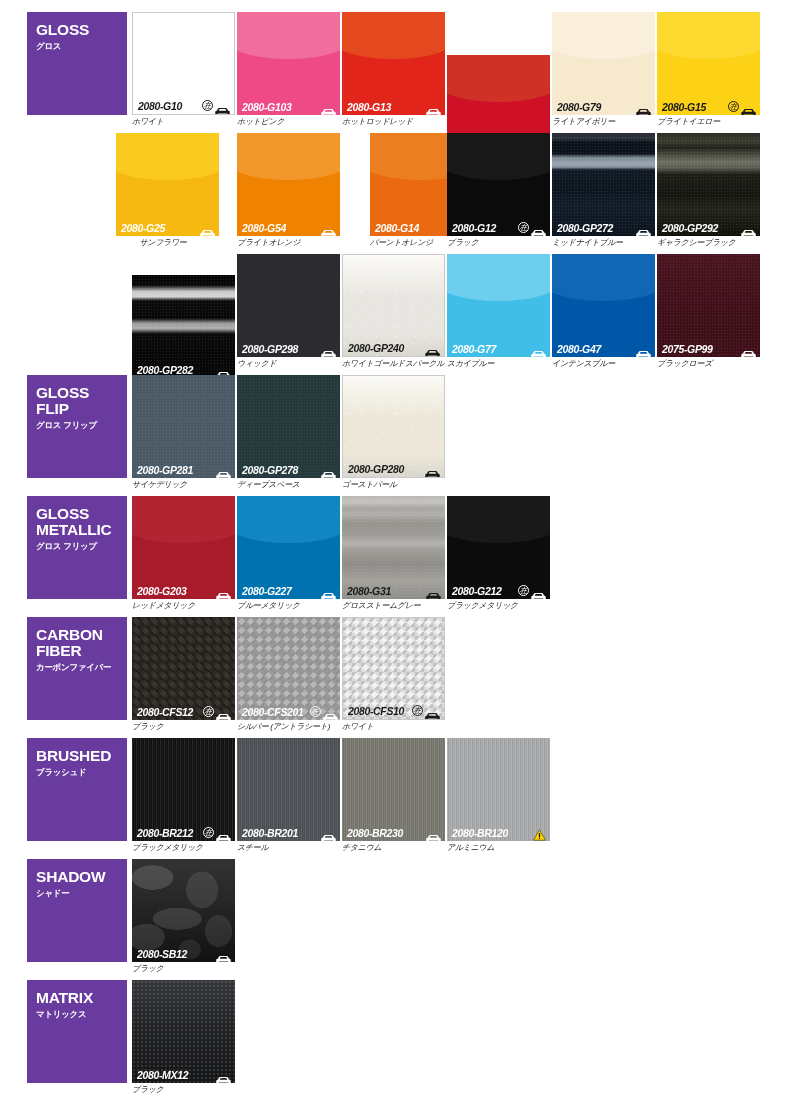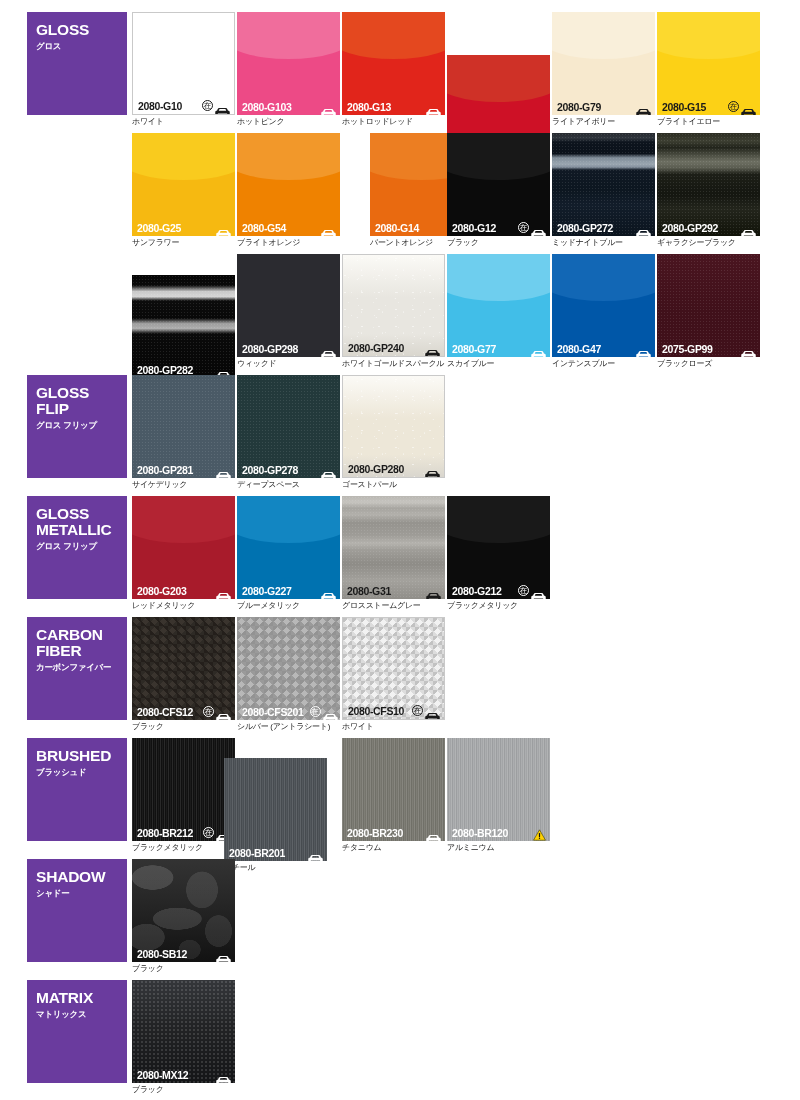--- a/index.html
+++ b/index.html
@@ -34,21 +34,21 @@
   }
   .cat-ja {
     font-size: 8.5px;
     font-weight: bold;
     line-height: 11px;
     margin-top: 3px;
     letter-spacing: -0.3px;
   }
 
   
-  .cell { position: absolute; width: 94px; }
+  .cell { position: absolute; width: 94px; font-style: italic; }
   .chip {
     position: relative;
     width: 103px; height: 103px;
     overflow: hidden;
   }
   .chip.bordered { border: 1px solid #c9c9c9; }
   .chip .paint { position: absolute; inset: 0; }
 
   
   .gloss-curve {
@@ -263,21 +263,21 @@
             <span class="badges">
               <span class="zai">在</span>
               <span class="car-icon"><svg viewBox="0 0 30 17" xmlns="http://www.w3.org/2000/svg">
                   <path fill="currentColor" d="M4.2 7.2 C5.6 3.2 6.6 2.2 9.4 2.2 H20.6 C23.4 2.2 24.4 3.2 25.8 7.2 L27.2 7.6 C28.8 8.1 29.5 9.0 29.5 10.6 V13.3 C29.5 14.2 29.0 14.7 28.1 14.7 H25.6 C24.8 14.7 24.3 14.2 24.3 13.4 V12.9 H5.7 V13.4 C5.7 14.2 5.2 14.7 4.4 14.7 H1.9 C1.0 14.7 0.5 14.2 0.5 13.3 V10.6 C0.5 9.0 1.2 8.1 2.8 7.6 Z M7.6 7.4 H22.4 C21.4 4.6 20.9 4.2 19.3 4.2 H10.7 C9.1 4.2 8.6 4.6 7.6 7.4 Z"></path>
                 </svg></span>
             </span>
           </div>
         </div>
         <div class="ja-name">ブライトイエロー</div>
       </div>
-      <div class="cell" style="left: 132px; top: 133px;">
+      <div class="cell" style="left: 116px; top: 133px; text-align: center;">
         <div class="chip">
           <div class="paint" style="background: rgb(246, 185, 17);"></div>
           <div class="gloss-curve" style="background: rgb(249, 203, 30);"></div>
           <div class="chip-caption light-text">
             <span class="code">2080-G25</span>
             <span class="spacer"></span>
             <span class="badges">
               <span class="car-icon"><svg viewBox="0 0 30 17" xmlns="http://www.w3.org/2000/svg">
                   <path fill="currentColor" d="M4.2 7.2 C5.6 3.2 6.6 2.2 9.4 2.2 H20.6 C23.4 2.2 24.4 3.2 25.8 7.2 L27.2 7.6 C28.8 8.1 29.5 9.0 29.5 10.6 V13.3 C29.5 14.2 29.0 14.7 28.1 14.7 H25.6 C24.8 14.7 24.3 14.2 24.3 13.4 V12.9 H5.7 V13.4 C5.7 14.2 5.2 14.7 4.4 14.7 H1.9 C1.0 14.7 0.5 14.2 0.5 13.3 V10.6 C0.5 9.0 1.2 8.1 2.8 7.6 Z M7.6 7.4 H22.4 C21.4 4.6 20.9 4.2 19.3 4.2 H10.7 C9.1 4.2 8.6 4.6 7.6 7.4 Z"></path>
                 </svg></span>
@@ -650,21 +650,21 @@
             <span class="badges">
               <span class="zai">在</span>
               <span class="car-icon"><svg viewBox="0 0 30 17" xmlns="http://www.w3.org/2000/svg">
                   <path fill="currentColor" d="M4.2 7.2 C5.6 3.2 6.6 2.2 9.4 2.2 H20.6 C23.4 2.2 24.4 3.2 25.8 7.2 L27.2 7.6 C28.8 8.1 29.5 9.0 29.5 10.6 V13.3 C29.5 14.2 29.0 14.7 28.1 14.7 H25.6 C24.8 14.7 24.3 14.2 24.3 13.4 V12.9 H5.7 V13.4 C5.7 14.2 5.2 14.7 4.4 14.7 H1.9 C1.0 14.7 0.5 14.2 0.5 13.3 V10.6 C0.5 9.0 1.2 8.1 2.8 7.6 Z M7.6 7.4 H22.4 C21.4 4.6 20.9 4.2 19.3 4.2 H10.7 C9.1 4.2 8.6 4.6 7.6 7.4 Z"></path>
                 </svg></span>
             </span>
           </div>
         </div>
         <div class="ja-name">ブラックメタリック</div>
       </div>
-      <div class="cell" style="left: 224px; top: 738px; margin-top: 20px;">
+      <div class="cell" style="left: 237px; top: 738px;">
         <div class="chip">
           <div class="paint tex-brushed" style="background: rgb(76, 81, 86);"></div>
           <div class="chip-caption light-text">
             <span class="code">2080-BR201</span>
             <span class="spacer"></span>
             <span class="badges">
               <span class="car-icon"><svg viewBox="0 0 30 17" xmlns="http://www.w3.org/2000/svg">
                   <path fill="currentColor" d="M4.2 7.2 C5.6 3.2 6.6 2.2 9.4 2.2 H20.6 C23.4 2.2 24.4 3.2 25.8 7.2 L27.2 7.6 C28.8 8.1 29.5 9.0 29.5 10.6 V13.3 C29.5 14.2 29.0 14.7 28.1 14.7 H25.6 C24.8 14.7 24.3 14.2 24.3 13.4 V12.9 H5.7 V13.4 C5.7 14.2 5.2 14.7 4.4 14.7 H1.9 C1.0 14.7 0.5 14.2 0.5 13.3 V10.6 C0.5 9.0 1.2 8.1 2.8 7.6 Z M7.6 7.4 H22.4 C21.4 4.6 20.9 4.2 19.3 4.2 H10.7 C9.1 4.2 8.6 4.6 7.6 7.4 Z"></path>
                 </svg></span>
             </span>

